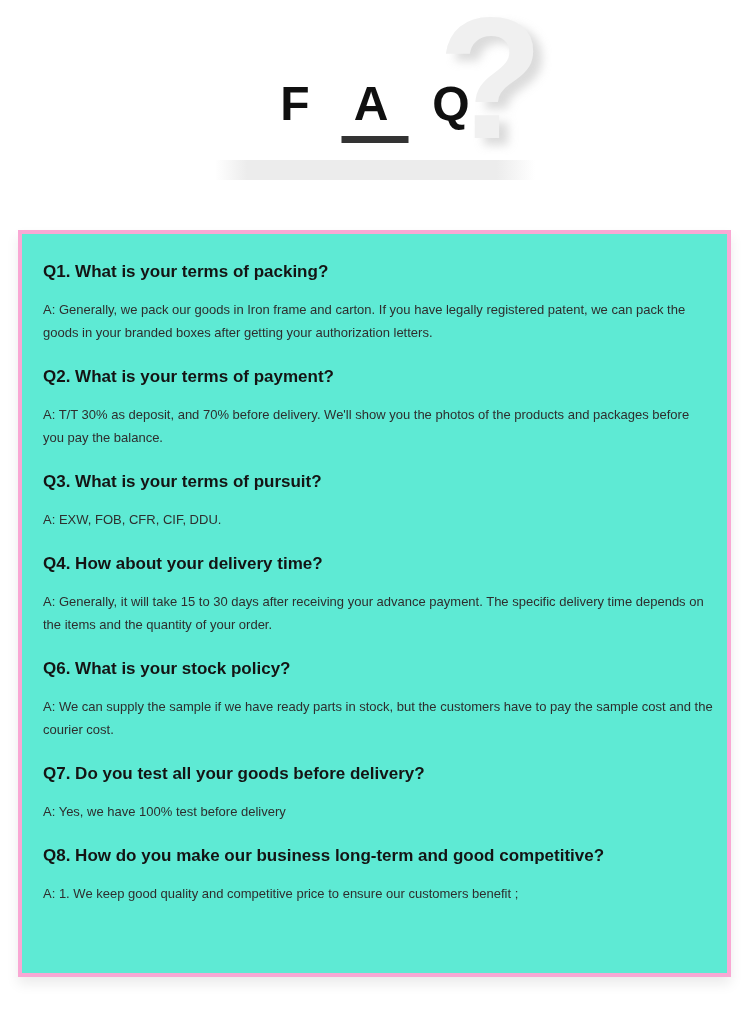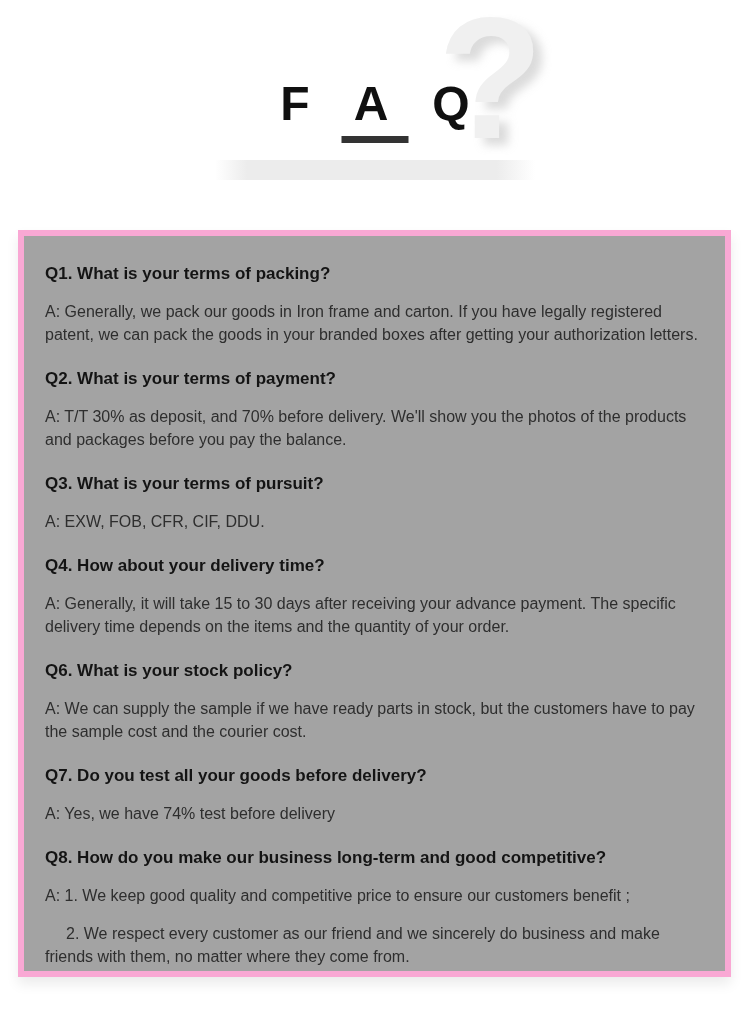--- a/index.html
+++ b/index.html
@@ -90,35 +90,35 @@
     line-height: 22px;
   }
 
   
   .faq-box {
     position: absolute;
     left: 18px;
     top: 230px;
     width: 713px;
     height: 747px;
-    background: #a3a3a3;
-    border: 6px solid #f9a8d4;
+    background: #5eead4;
+    border: 4px solid #f9a8d4;
     box-shadow: 0 7px 12px rgba(0,0,0,0.08);
     padding: 26px 14px 10px 21px;
   }
   .faq-item + .faq-item { margin-top: 21px; }
   .faq-question {
     font-size: 17px;
     font-weight: 700;
     color: #141414;
     line-height: 23px;
     margin-bottom: 3px;
   }
   .answer-line {
-    font-size: 16px;
+    font-size: 13px;
     color: #2e2e2e;
     line-height: 23px;
     margin-top: 15px;
   }
   .answer-line.indented { text-indent: 21px; }
 </style>
 </head>
 <body>
 
 <div class="page">
@@ -173,27 +173,26 @@
   <div class="faq-item">
     <h3 class="faq-question">Q6. What is your stock policy?</h3>
     <div class="faq-answer">
             <p class="answer-line">A: We can supply the sample if we have ready parts in stock, but the customers have to pay the sample cost and the courier cost.</p>
           </div>
   </div>
 
   <div class="faq-item">
     <h3 class="faq-question">Q7. Do you test all your goods before delivery?</h3>
     <div class="faq-answer">
-            <p class="answer-line">A: Yes, we have 74% test before delivery</p>
+            <p class="answer-line">A: Yes, we have 100% test before delivery</p>
           </div>
   </div>
 
   <div class="faq-item">
     <h3 class="faq-question">Q8. How do you make our business long-term and good competitive?</h3>
     <div class="faq-answer">
             <p class="answer-line">A: 1. We keep good quality and competitive price to ensure our customers benefit ;</p>
-            <p class="answer-line indented">2. We respect every customer as our friend and we sincerely do business and make friends with them, no matter where they come from.</p>
           </div>
   </div>
 </div>
   </section>
 
 </div>
 
 </body></html>

